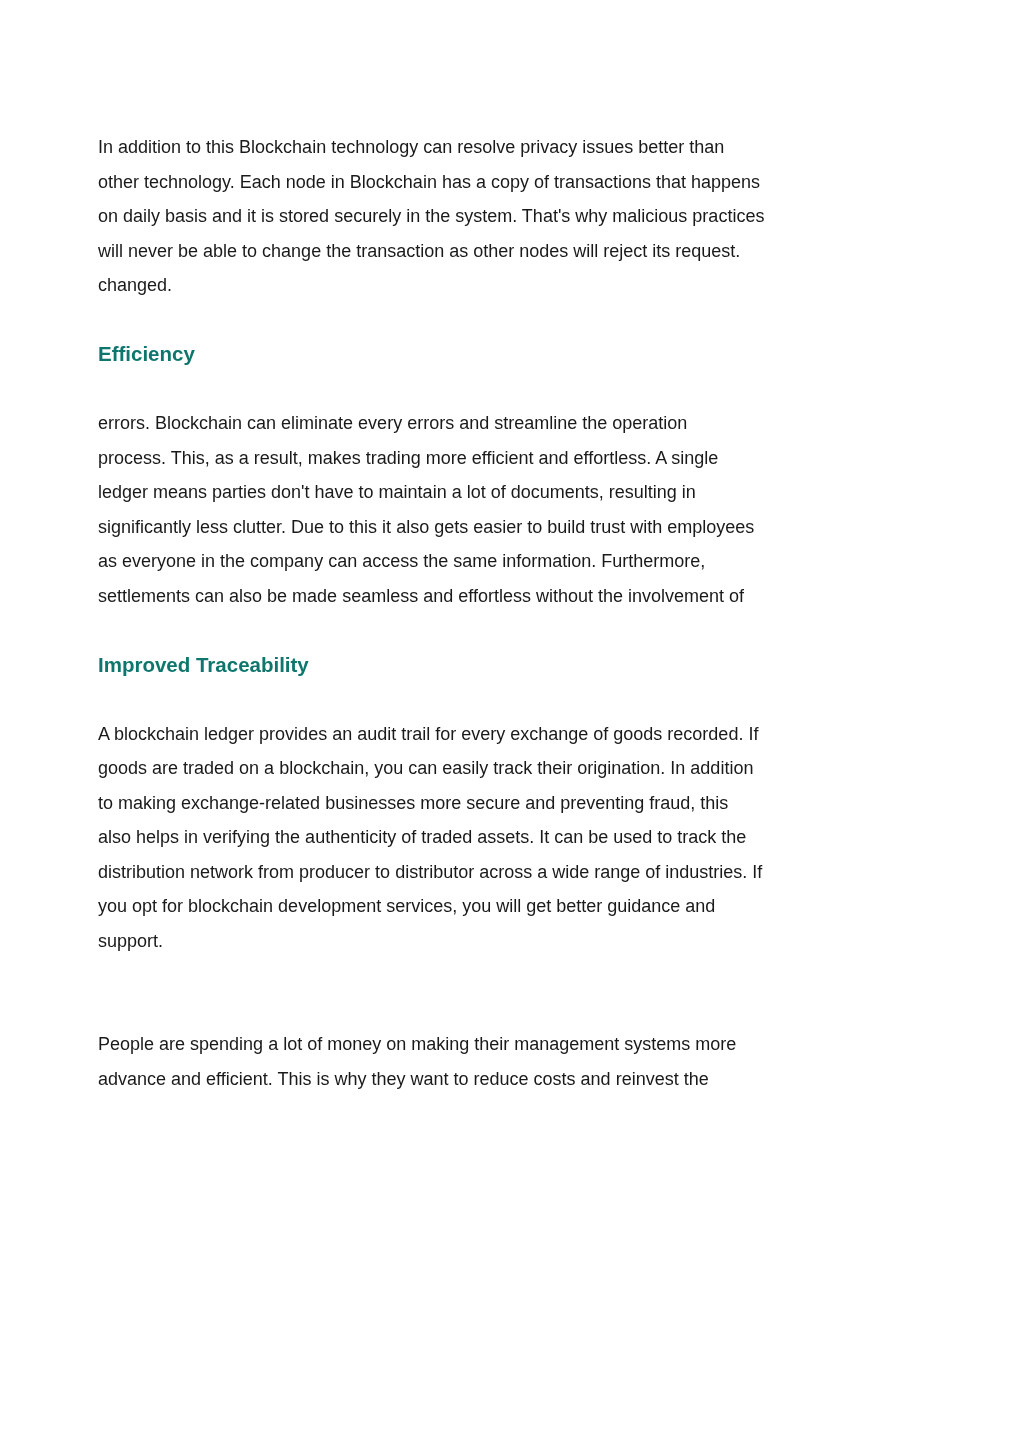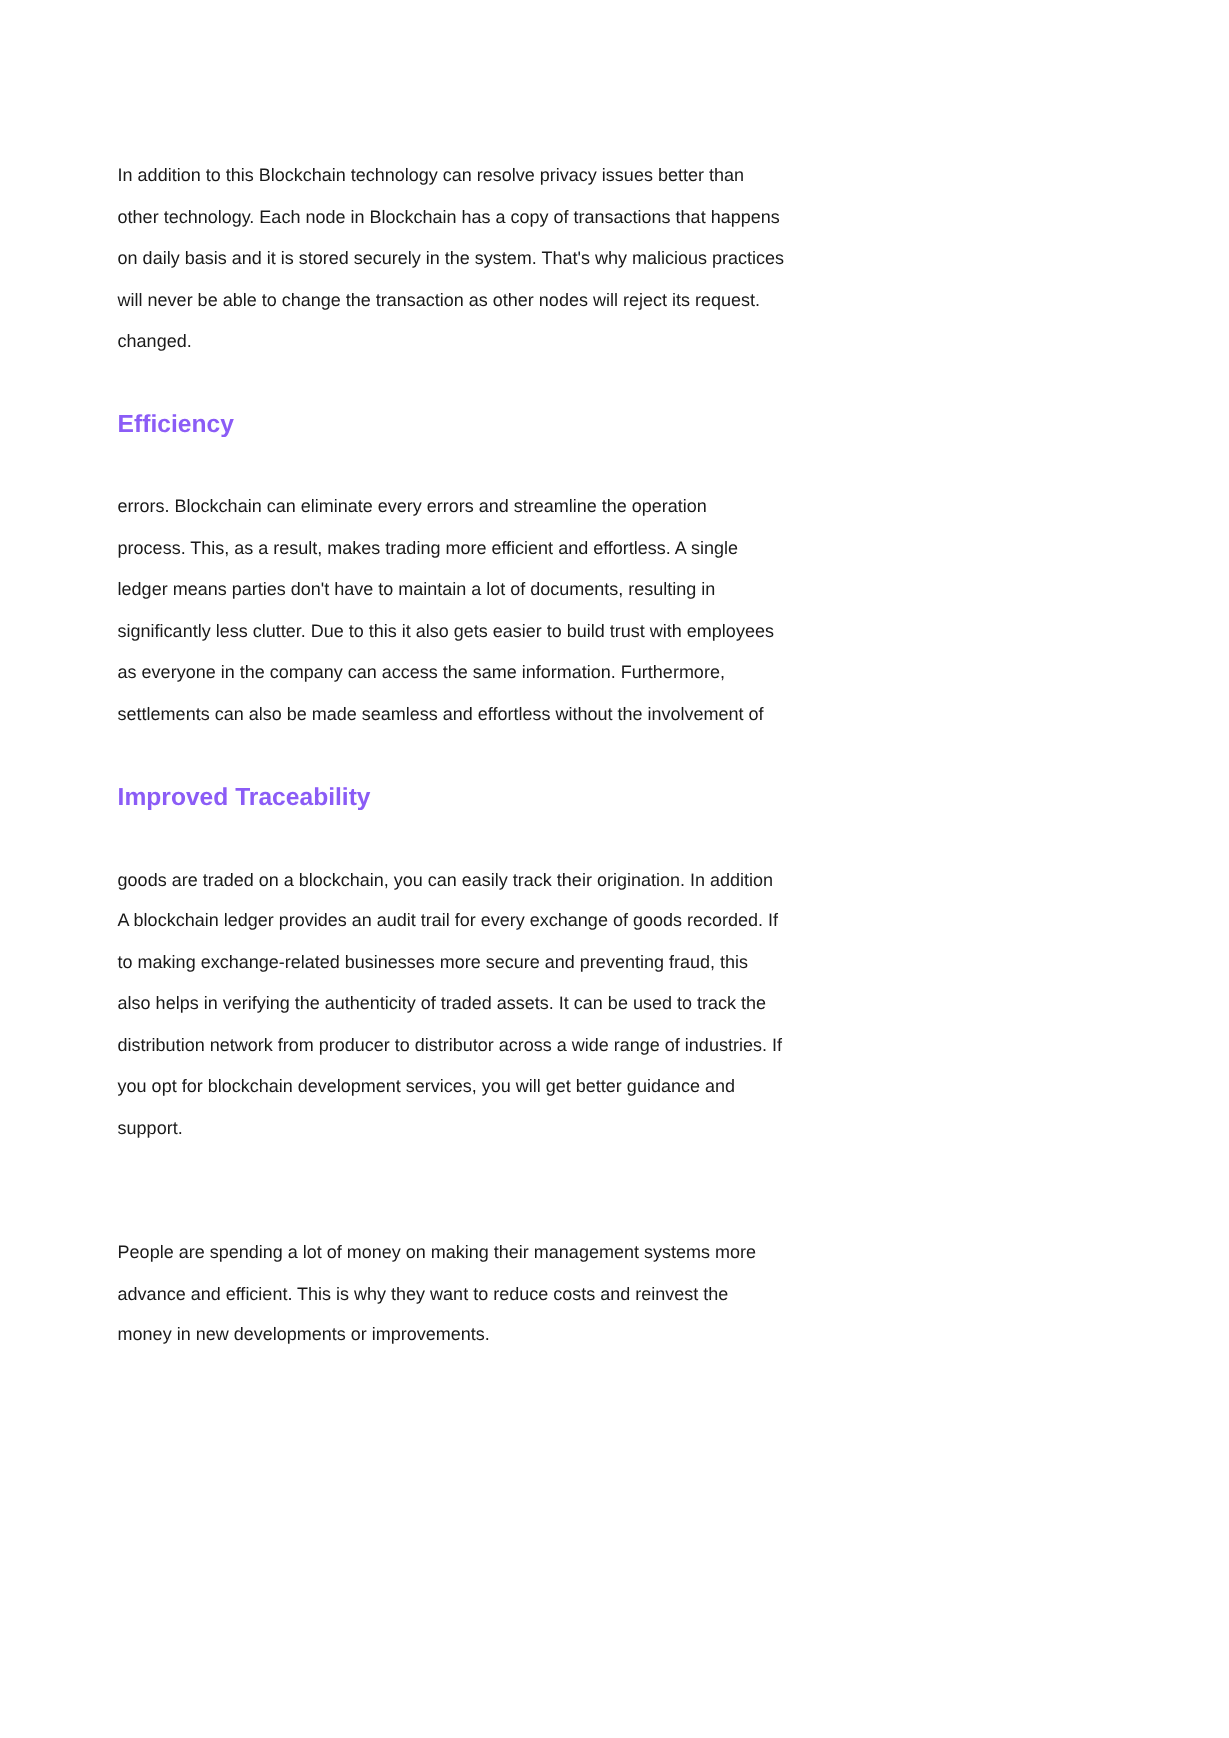--- a/index.html
+++ b/index.html
@@ -17,32 +17,32 @@
     }
     .page {
       position: absolute;
       left: 98px;
       top: 130px;
       width: 840px;
     }
     .line {
       display: block;
       white-space: nowrap;
-      font-size: 15px;
+      font-size: 18px;
       line-height: 34.5px;
       height: 34.5px;
     }
     .heading {
       display: block;
       white-space: nowrap;
       font-weight: bold;
       font-size: 20.5px;
       line-height: 34.5px;
       height: 34.5px;
-      color: #8b5cf6;
+      color: #0f766e;
     }
     .gap { display: block; height: 34.5px; }
     .para { margin: 0; padding: 0; }
   </style>
 </head>
 <body>
 
 <div class="page">
 
   <p class="para">
@@ -62,30 +62,29 @@
     <span class="line">ledger means parties don't have to maintain a lot of documents, resulting in</span>
     <span class="line">significantly less clutter. Due to this it also gets easier to build trust with employees</span>
     <span class="line">as everyone in the company can access the same information. Furthermore,</span>
     <span class="line">settlements can also be made seamless and effortless without the involvement of</span>
   </p>
   <span class="gap"></span>
 
   <h2 class="heading para">Improved Traceability</h2>
   <span class="gap"></span>
   <p class="para">
+    <span class="line">A blockchain ledger provides an audit trail for every exchange of goods recorded. If</span>
     <span class="line">goods are traded on a blockchain, you can easily track their origination. In addition</span>
-    <span class="line">A blockchain ledger provides an audit trail for every exchange of goods recorded. If</span>
     <span class="line">to making exchange-related businesses more secure and preventing fraud, this</span>
     <span class="line">also helps in verifying the authenticity of traded assets. It can be used to track the</span>
     <span class="line">distribution network from producer to distributor across a wide range of industries. If</span>
     <span class="line">you opt for blockchain development services, you will get better guidance and</span>
     <span class="line">support.</span>
   </p>
   <span class="gap"></span>
 
   <span class="gap"></span>
   <p class="para">
     <span class="line">People are spending a lot of money on making their management systems more</span>
     <span class="line">advance and efficient. This is why they want to reduce costs and reinvest the</span>
-    <span class="line">money in new developments or improvements.</span>
   </p>
 
 </div>
 
 </body></html>

